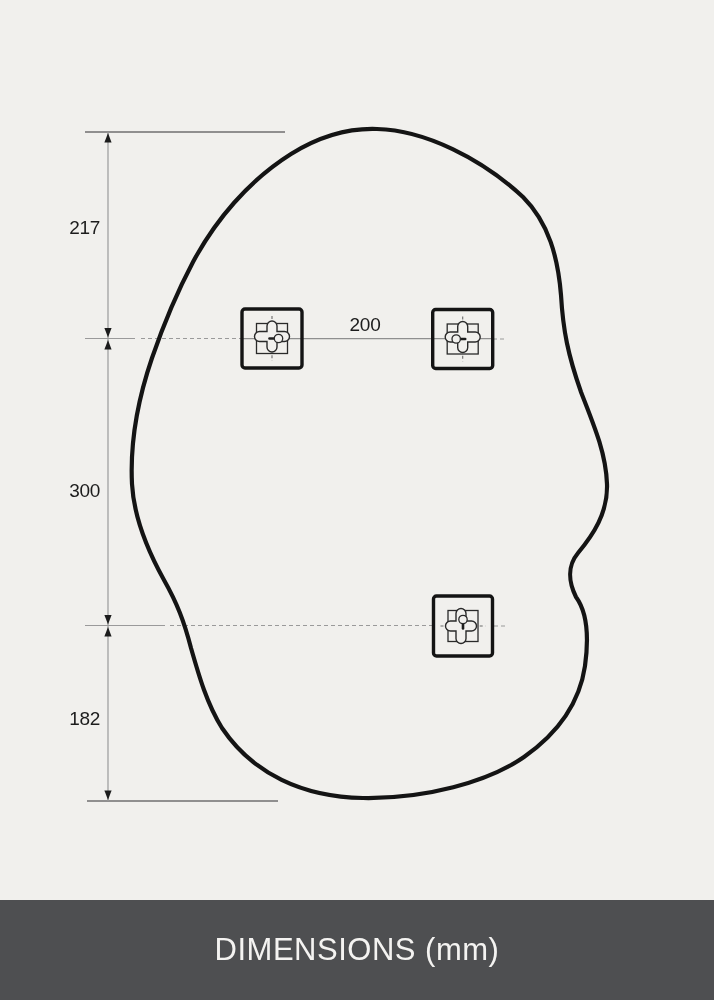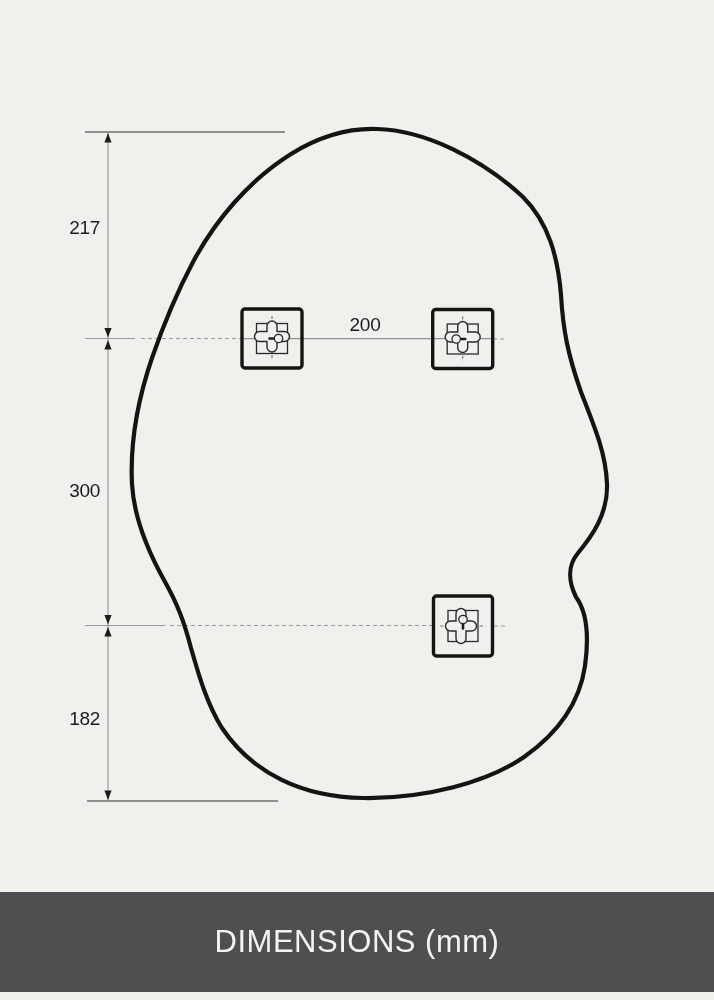--- a/index.html
+++ b/index.html
@@ -35,21 +35,21 @@
   
   .bk-outer { fill: none; stroke: #141414; stroke-width: 3.4; }
   .bk-inner { fill: none; stroke: #2a2a2a; stroke-width: 1.3; }
   .bk-plus  { fill: #f1f0ed; stroke: #2a2a2a; stroke-width: 1.4; }
   .bk-vdash { stroke: #6a6a6a; stroke-width: 1.1; stroke-dasharray: 3 2.6; }
   .bk-slot  { stroke: #1c1c1c; stroke-width: 2.6; stroke-linecap: round; }
   .bk-hole  { fill: #f1f0ed; stroke: #2a2a2a; stroke-width: 1.3; }
 
   
   .footer {
-    position: absolute; left: 0; bottom: 8px;
+    position: absolute; left: 0; bottom: 0;
     width: 714px; height: 100px;
     background: #4e4f51;
     display: flex; align-items: center; justify-content: center;
   }
   .footer-title {
     color: #f4f3f1;
     font-size: 31px;
     font-weight: 400;
     letter-spacing: 0.5px;
   }

